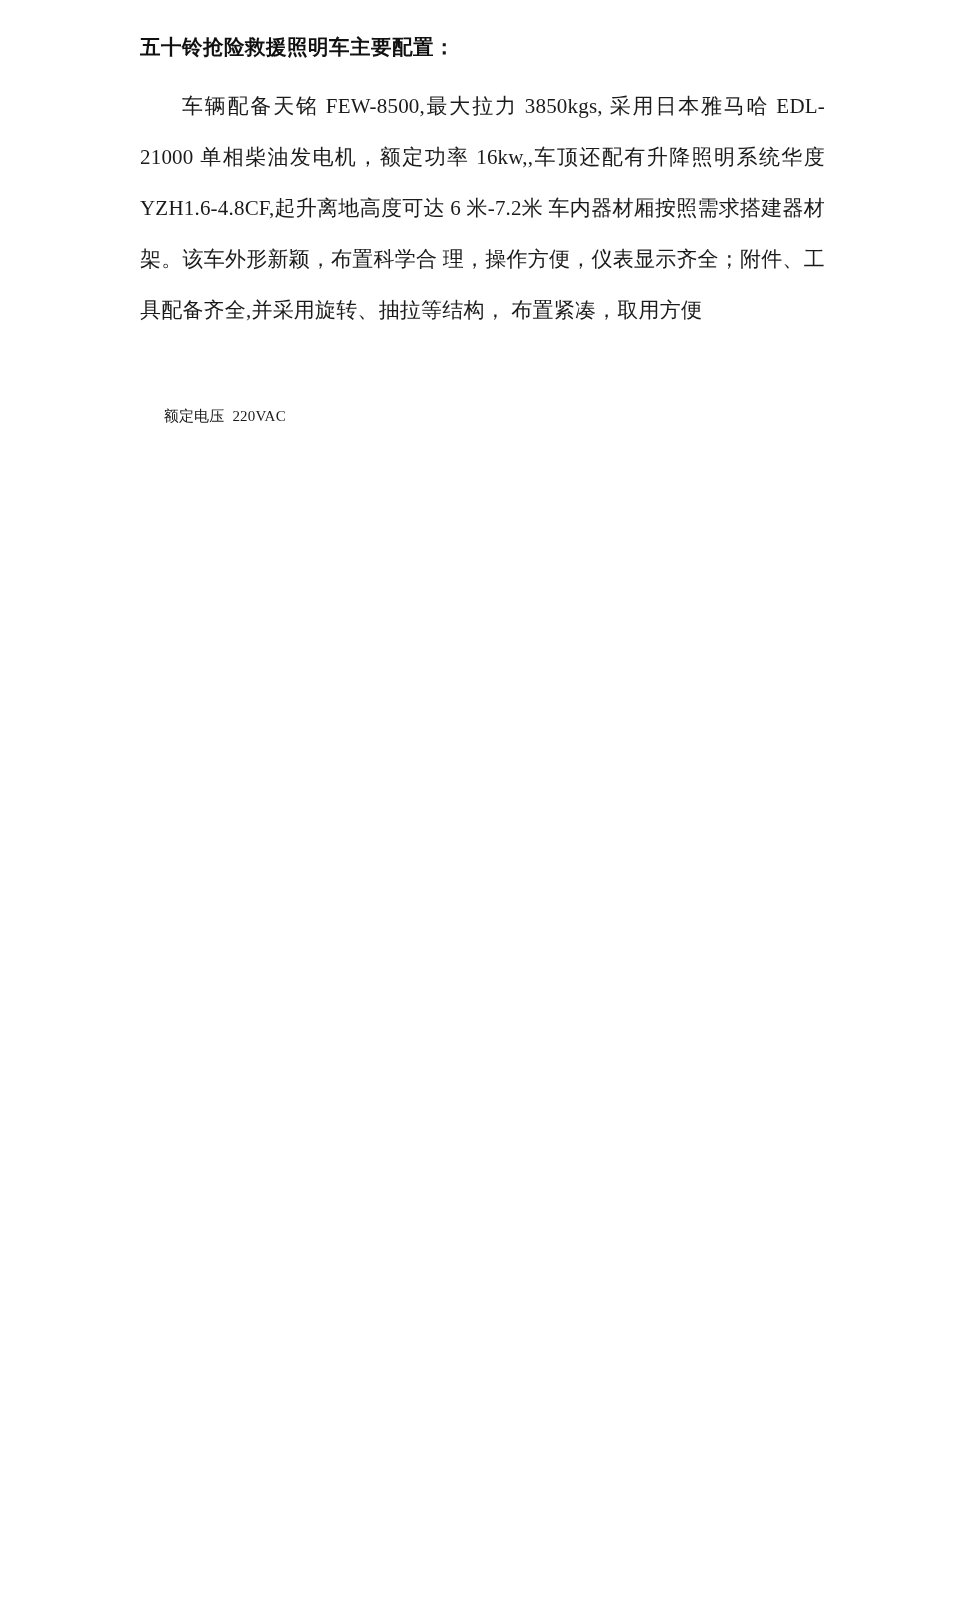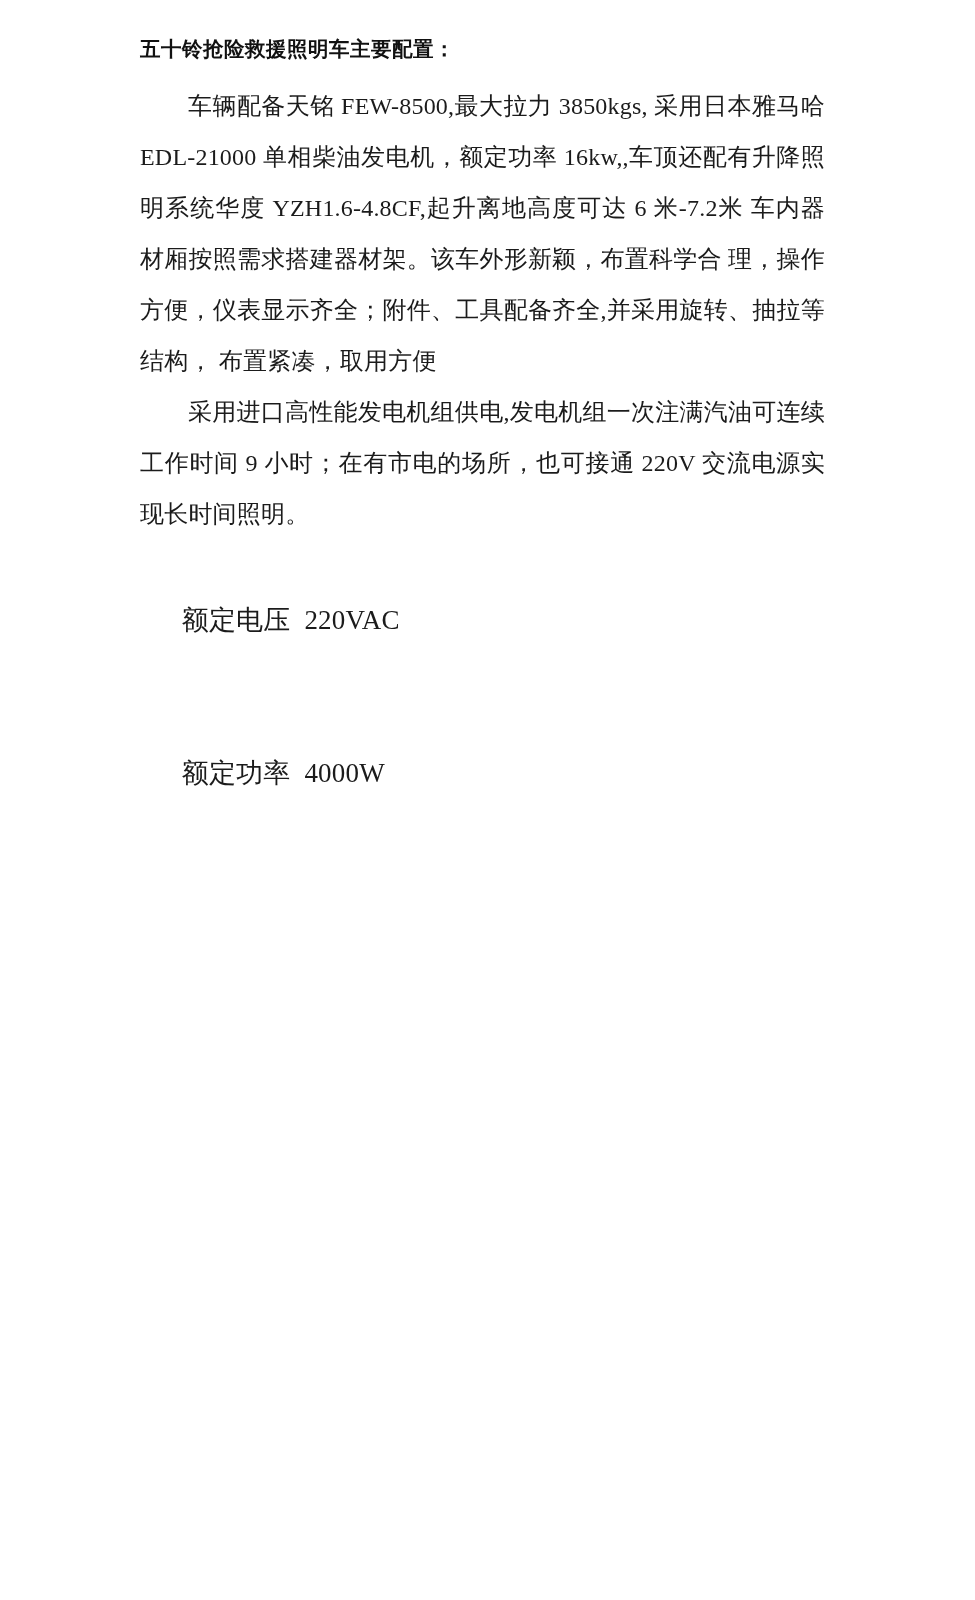--- a/index.html
+++ b/index.html
@@ -14,40 +14,40 @@
     color: #1a1a1a;
   }
   .page {
     width: 975px;
     min-height: 1600px;
     box-sizing: border-box;
     padding: 34px 150px 20px 140px;
     background: #ffffff;
   }
   .doc-title {
-    font-family: Liberation Sans, sans-serif;
+    font-family: Liberation Mono, monospace;
     font-weight: bold;
     font-size: 20.5px;
     letter-spacing: 0.5px;
     color: #111111;
     margin: 0 0 16px 0;
     line-height: 1.5;
   }
   .para {
-    font-size: 24px;
+    font-size: 21px;
     line-height: 51px;
     text-align: justify;
     text-justify: inter-ideograph;
     margin: 0 0 0 0;
     text-indent: 2em;
     color: #1b1b1b;
     letter-spacing: 0.2px;
   }
   .spec-line {
-    font-size: 27px;
+    font-size: 15px;
     line-height: 51px;
     text-indent: 0;
     color: #1b1b1b;
     letter-spacing: 0.2px;
     white-space: pre-wrap;
   }
   .spec-value {
     font-family: "Liberation Serif", "DejaVu Serif", serif;
   }
   .specs {
@@ -55,28 +55,24 @@
   }
 </style>
 </head>
 <body>
 
 <div class="page">
 
   <h1 class="doc-title">五十铃抢险救援照明车主要配置：</h1>
 
   <p class="para">车辆配备天铭 FEW-8500,最大拉力 3850kgs, 采用日本雅马哈 EDL-21000 单相柴油发电机，额定功率 16kw,,车顶还配有升降照明系统华度 YZH1.6-4.8CF,起升离地高度可达 6 米-7.2米 车内器材厢按照需求搭建器材架。该车外形新颖，布置科学合 理，操作方便，仪表显示齐全；附件、工具配备齐全,并采用旋转、抽拉等结构， 布置紧凑，取用方便</p>
-  <p class="para">采用进口高性能发电机组供电,发电机组一次注满汽油可连续工作时间 9 小时；在有市电的场所，也可接通 220V 交流电源实现长时间照明。</p>
 
   <div class="specs">
     <div class="spec-line">
       <span>额定电压</span><span>&nbsp;&nbsp;</span><span class="spec-value">220VAC</span>
-    </div>
-    <div class="spec-line">
-      <span>额定功率</span><span>&nbsp;&nbsp;</span><span class="spec-value">4000W</span>
     </div>
     <div class="spec-line">
       
     </div>
 
   </div>
 
 </div>
 
 </body></html>

